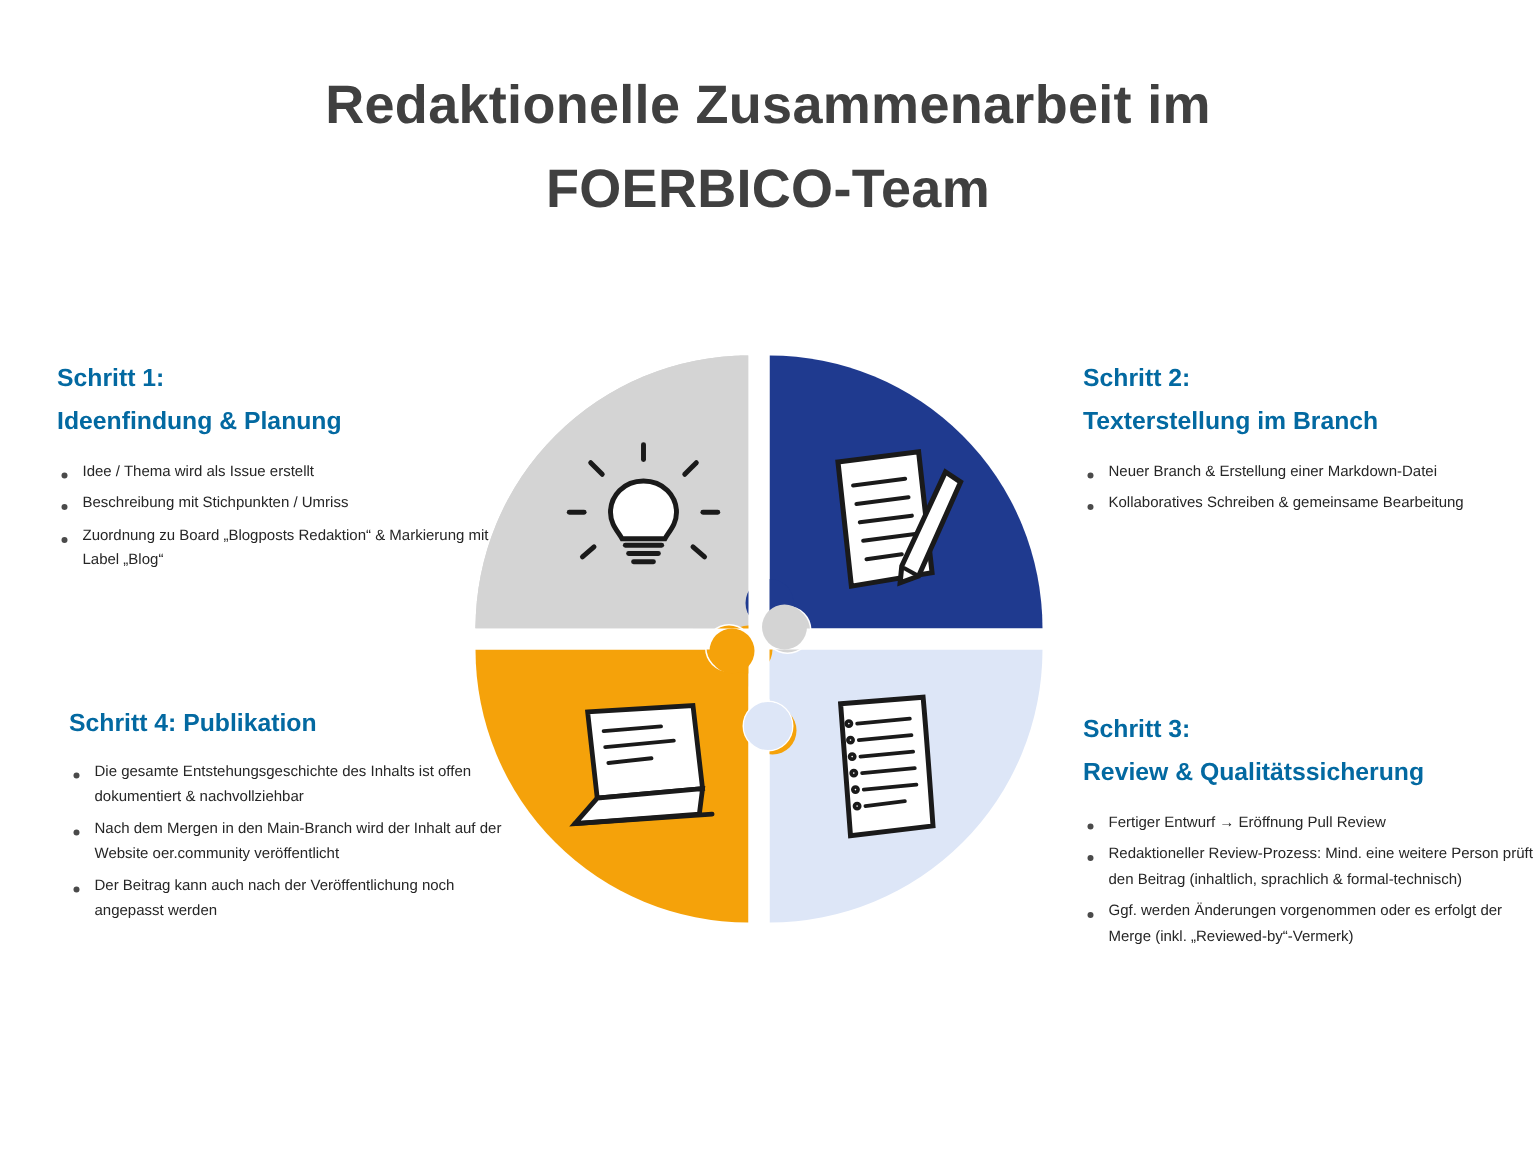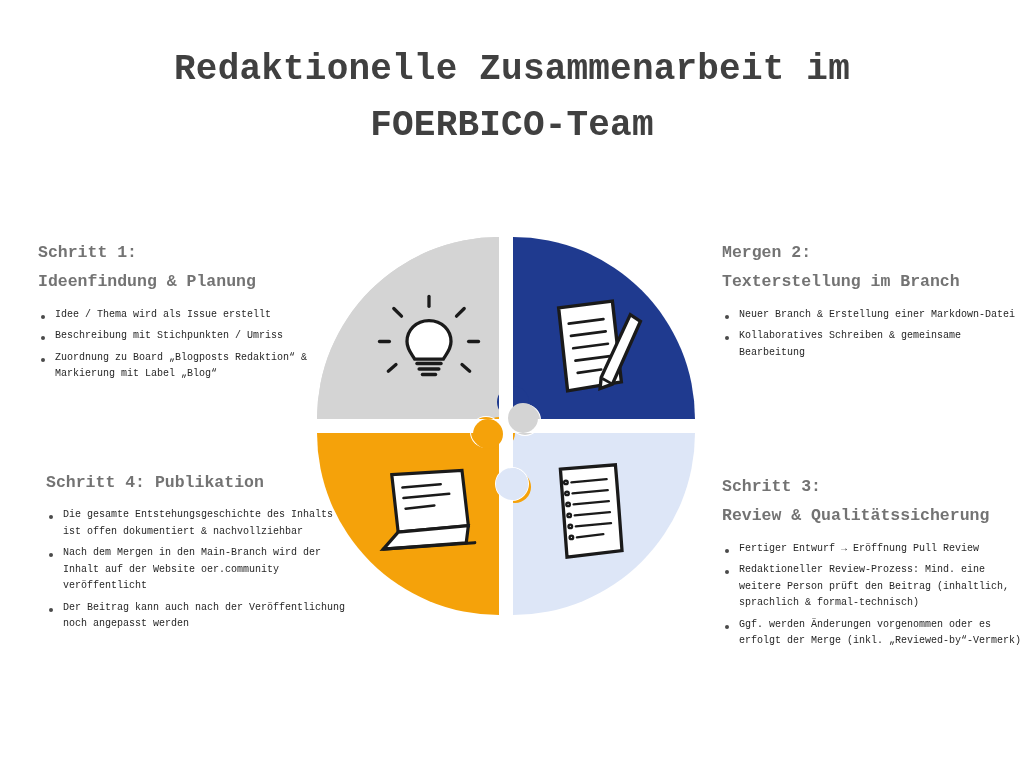--- a/index.html
+++ b/index.html
@@ -10,21 +10,20 @@
     background: #ffffff;
     font-family: "Liberation Sans", sans-serif;
     overflow: hidden;
   }
 
   .slide {
     position: relative;
     width: 1024px;
     height: 768px;
     background: #ffffff;
-    font-family: Liberation Mono, monospace;
   }
 
   
   .title {
     position: absolute;
     top: 42px;
     left: 0;
     width: 1024px;
     text-align: center;
     color: #404040;
@@ -32,21 +31,21 @@
     font-weight: bold;
     line-height: 1.55;
     letter-spacing: 0.2px;
   }
   .title .line2 { display: block; }
 
   
   .block { position: absolute; }
 
   .block h3 {
-    color: #737373;
+    color: #0369a1;
     font-size: 16.5px;
     font-weight: bold;
     line-height: 1.78;
     margin-bottom: 10px;
   }
   .block h3 .l2 { display: block; }
 
   .block ul {
     list-style: none;
   }
@@ -111,21 +110,21 @@
     </h3>
     <ul>
       <li>Idee / Thema wird als Issue erstellt</li>
       <li>Beschreibung mit Stichpunkten / Umriss</li>
       <li>Zuordnung zu Board „Blogposts Redaktion“ &amp; Markierung mit Label „Blog“</li>
     </ul>
   </div>
 
   <div class="block block-2">
     <h3>
-      <span>Mergen 2:</span>
+      <span>Schritt 2:</span>
       <span class="l2">Texterstellung im Branch</span>
     </h3>
     <ul>
       <li>Neuer Branch &amp; Erstellung einer Markdown-Datei</li>
       <li>Kollaboratives Schreiben &amp; gemeinsame Bearbeitung</li>
     </ul>
   </div>
 
   <div class="block block-4">
     <h3>

